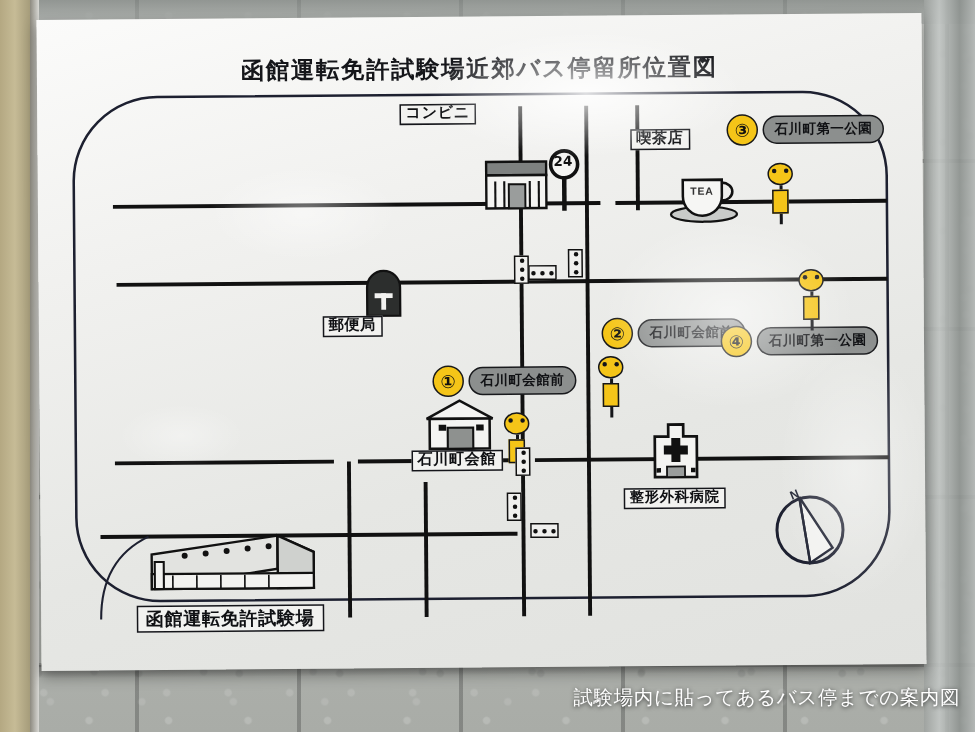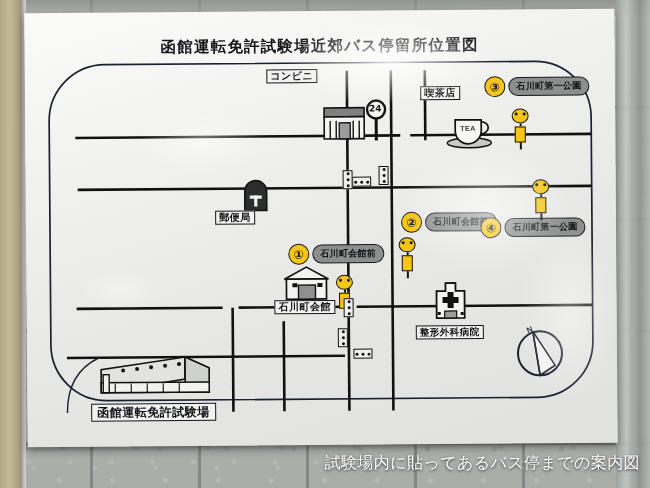--- a/index.html
+++ b/index.html
@@ -100,21 +100,21 @@
   .sigH{position:absolute;transform:translate(-50%,-50%);
      width:17px;height:8px;background:#f0f0ee;border:1.6px solid #111;
      display:flex;align-items:center;justify-content:space-around;}
   .sigH i{width:3px;height:3px;border-radius:50%;background:#111;display:block;}
   .sigV{position:absolute;transform:translate(-50%,-50%);
      width:8px;height:17px;background:#f0f0ee;border:1.6px solid #111;
      display:flex;flex-direction:column;align-items:center;justify-content:space-around;}
   .sigV i{width:3px;height:3px;border-radius:50%;background:#111;display:block;}
 
   
-  .caption{position:absolute;right:10px;bottom:14px;color:#fff;font-size:16px;
+  .caption{position:absolute;right:10px;bottom:14px;color:#fff;font-size:13px;
      font-family:Liberation Mono, monospace;
      text-shadow:0 1px 3px rgba(0,0,0,.75);letter-spacing:.4px;}
 </style>
 </head>
 <body>
 
 <div id="stage">
 
   <div class="wall"></div>
   <div class="tile-grid"></div>

